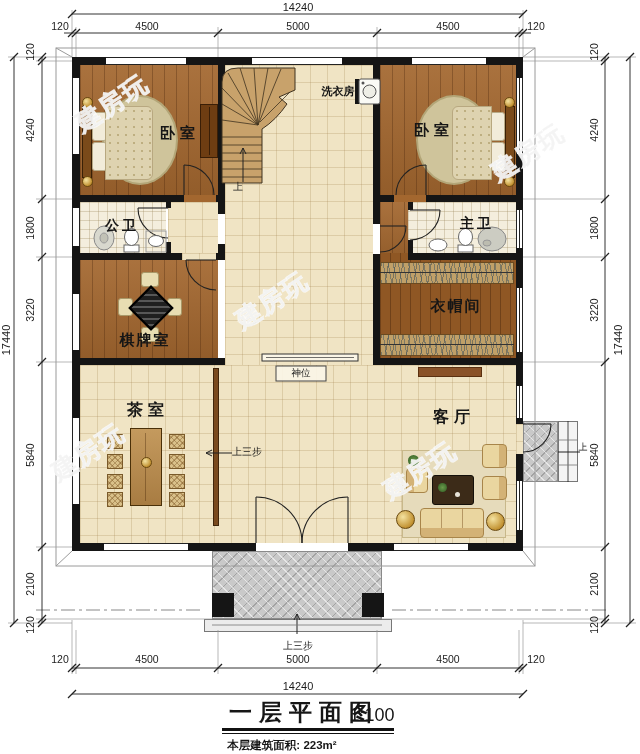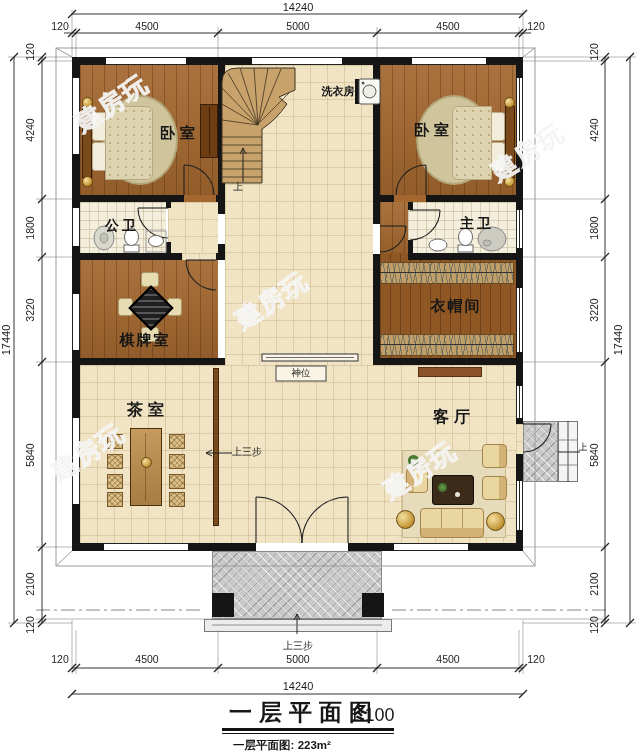--- a/index.html
+++ b/index.html
@@ -409,15 +409,15 @@
   <div class="wm" style="left:112px;top:103px;">建房玩</div>
   <div class="wm" style="left:528px;top:152px;">建房玩</div>
   <div class="wm" style="left:272px;top:300px;">建房玩</div>
   <div class="wm" style="left:88px;top:452px;">建房玩</div>
   <div class="wm" style="left:420px;top:470px;">建房玩</div>
 
   <div class="lbl" style="left:304px;top:712px;font-size:23px;letter-spacing:7px;">一层平面图</div>
   <div class="lbl" style="left:372px;top:715px;font-size:18px;font-weight:normal;">1:100</div>
   <div class="abs" style="left:222px;top:728px;width:172px;height:2.5px;background:#111;"></div>
   <div class="abs" style="left:222px;top:733px;width:172px;height:1px;background:#111;"></div>
-  <div class="lbl" style="left:282px;top:745px;font-size:11.5px;">一层平面图: 223m²</div>
+  <div class="lbl" style="left:282px;top:745px;font-size:11.5px;">本层建筑面积: 223m²</div>
 
 </div>
 
 </body></html>

